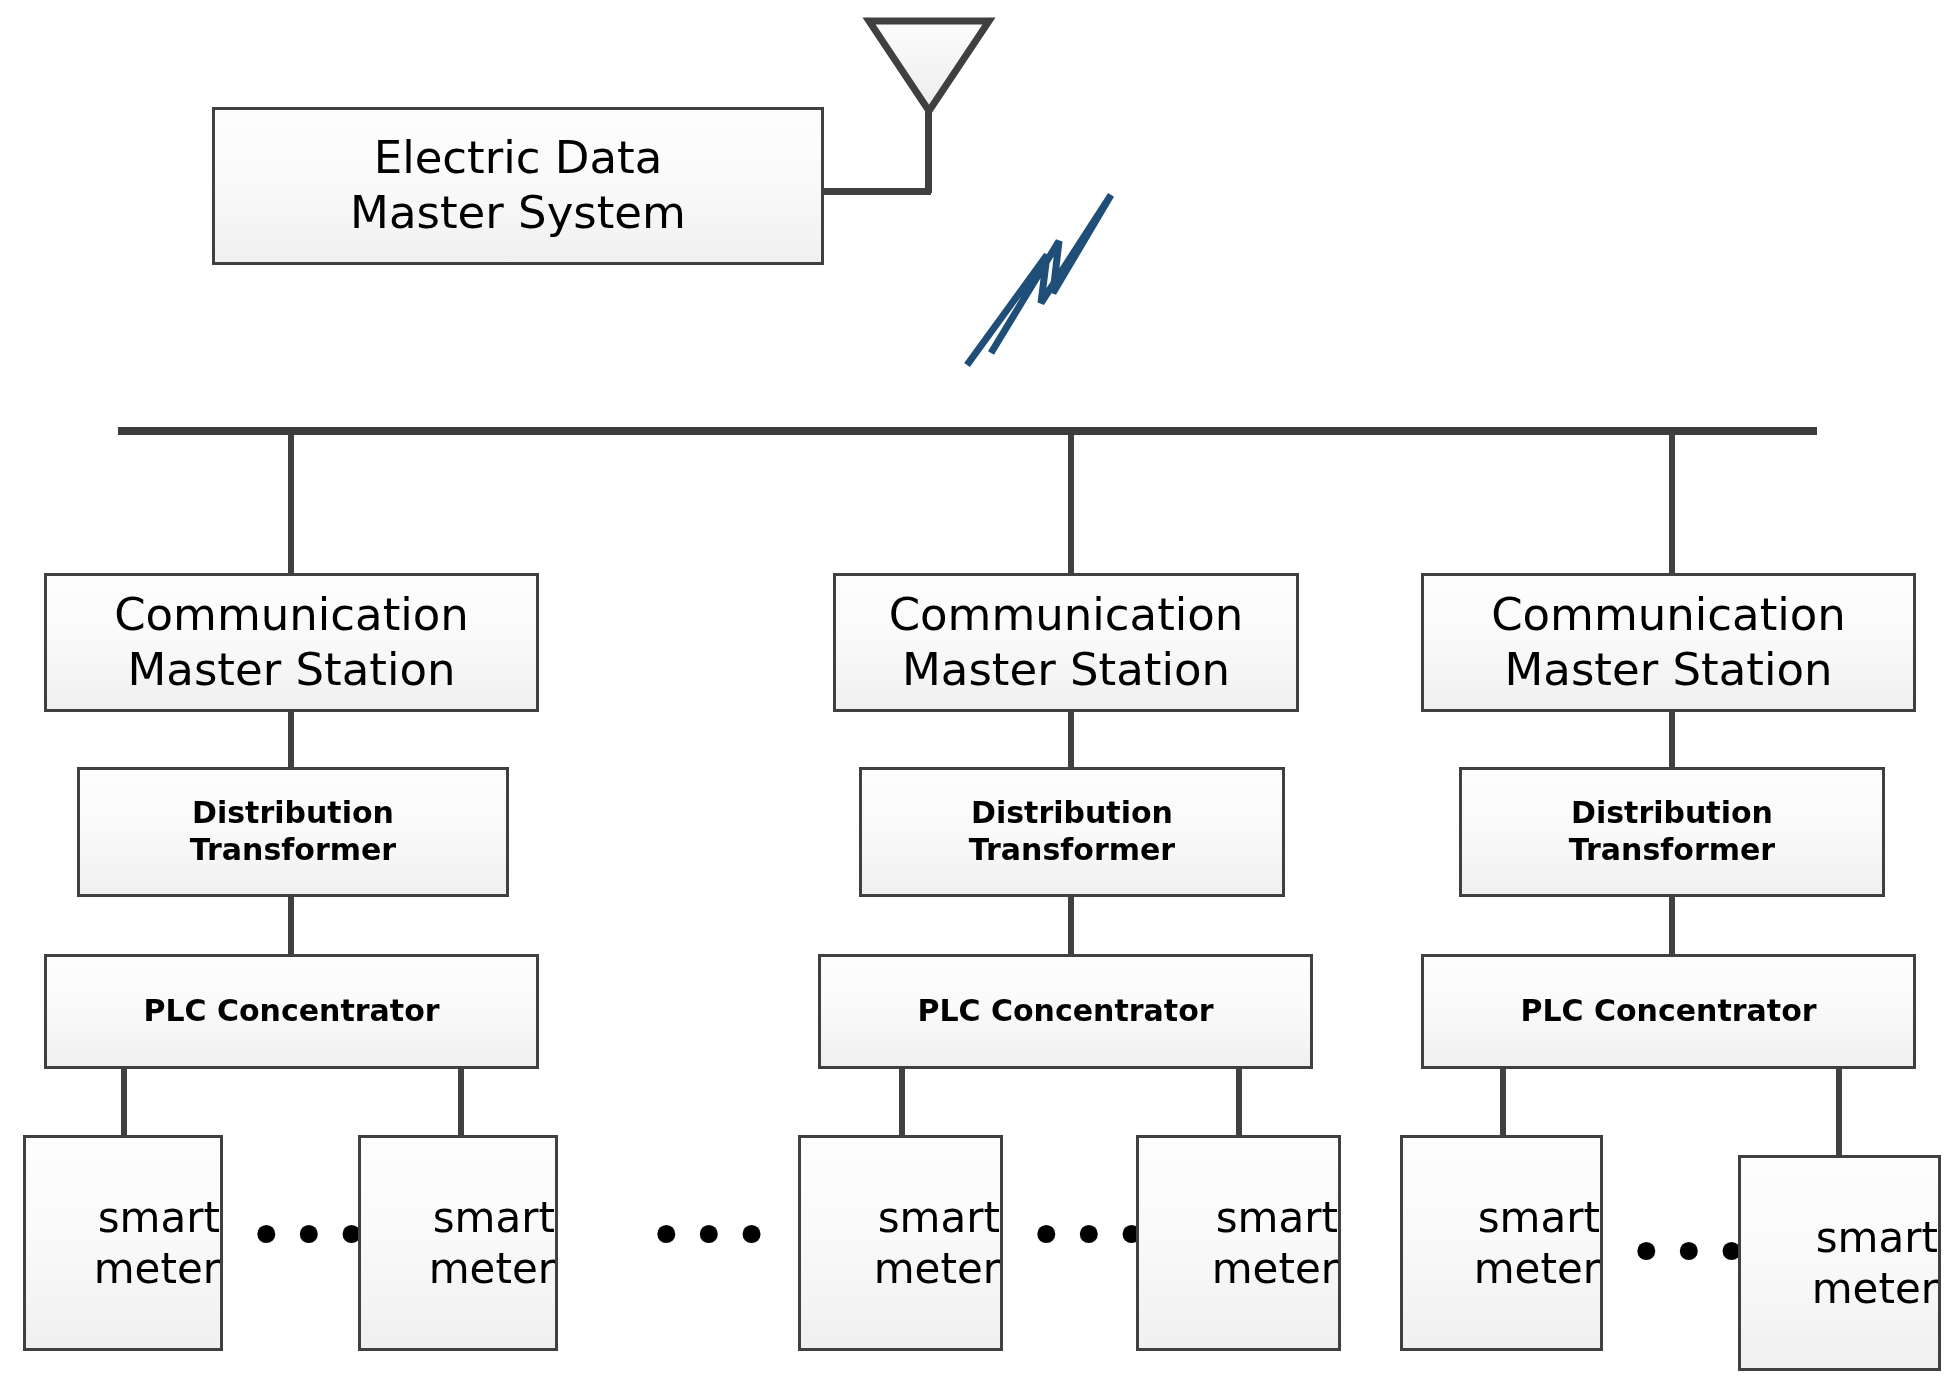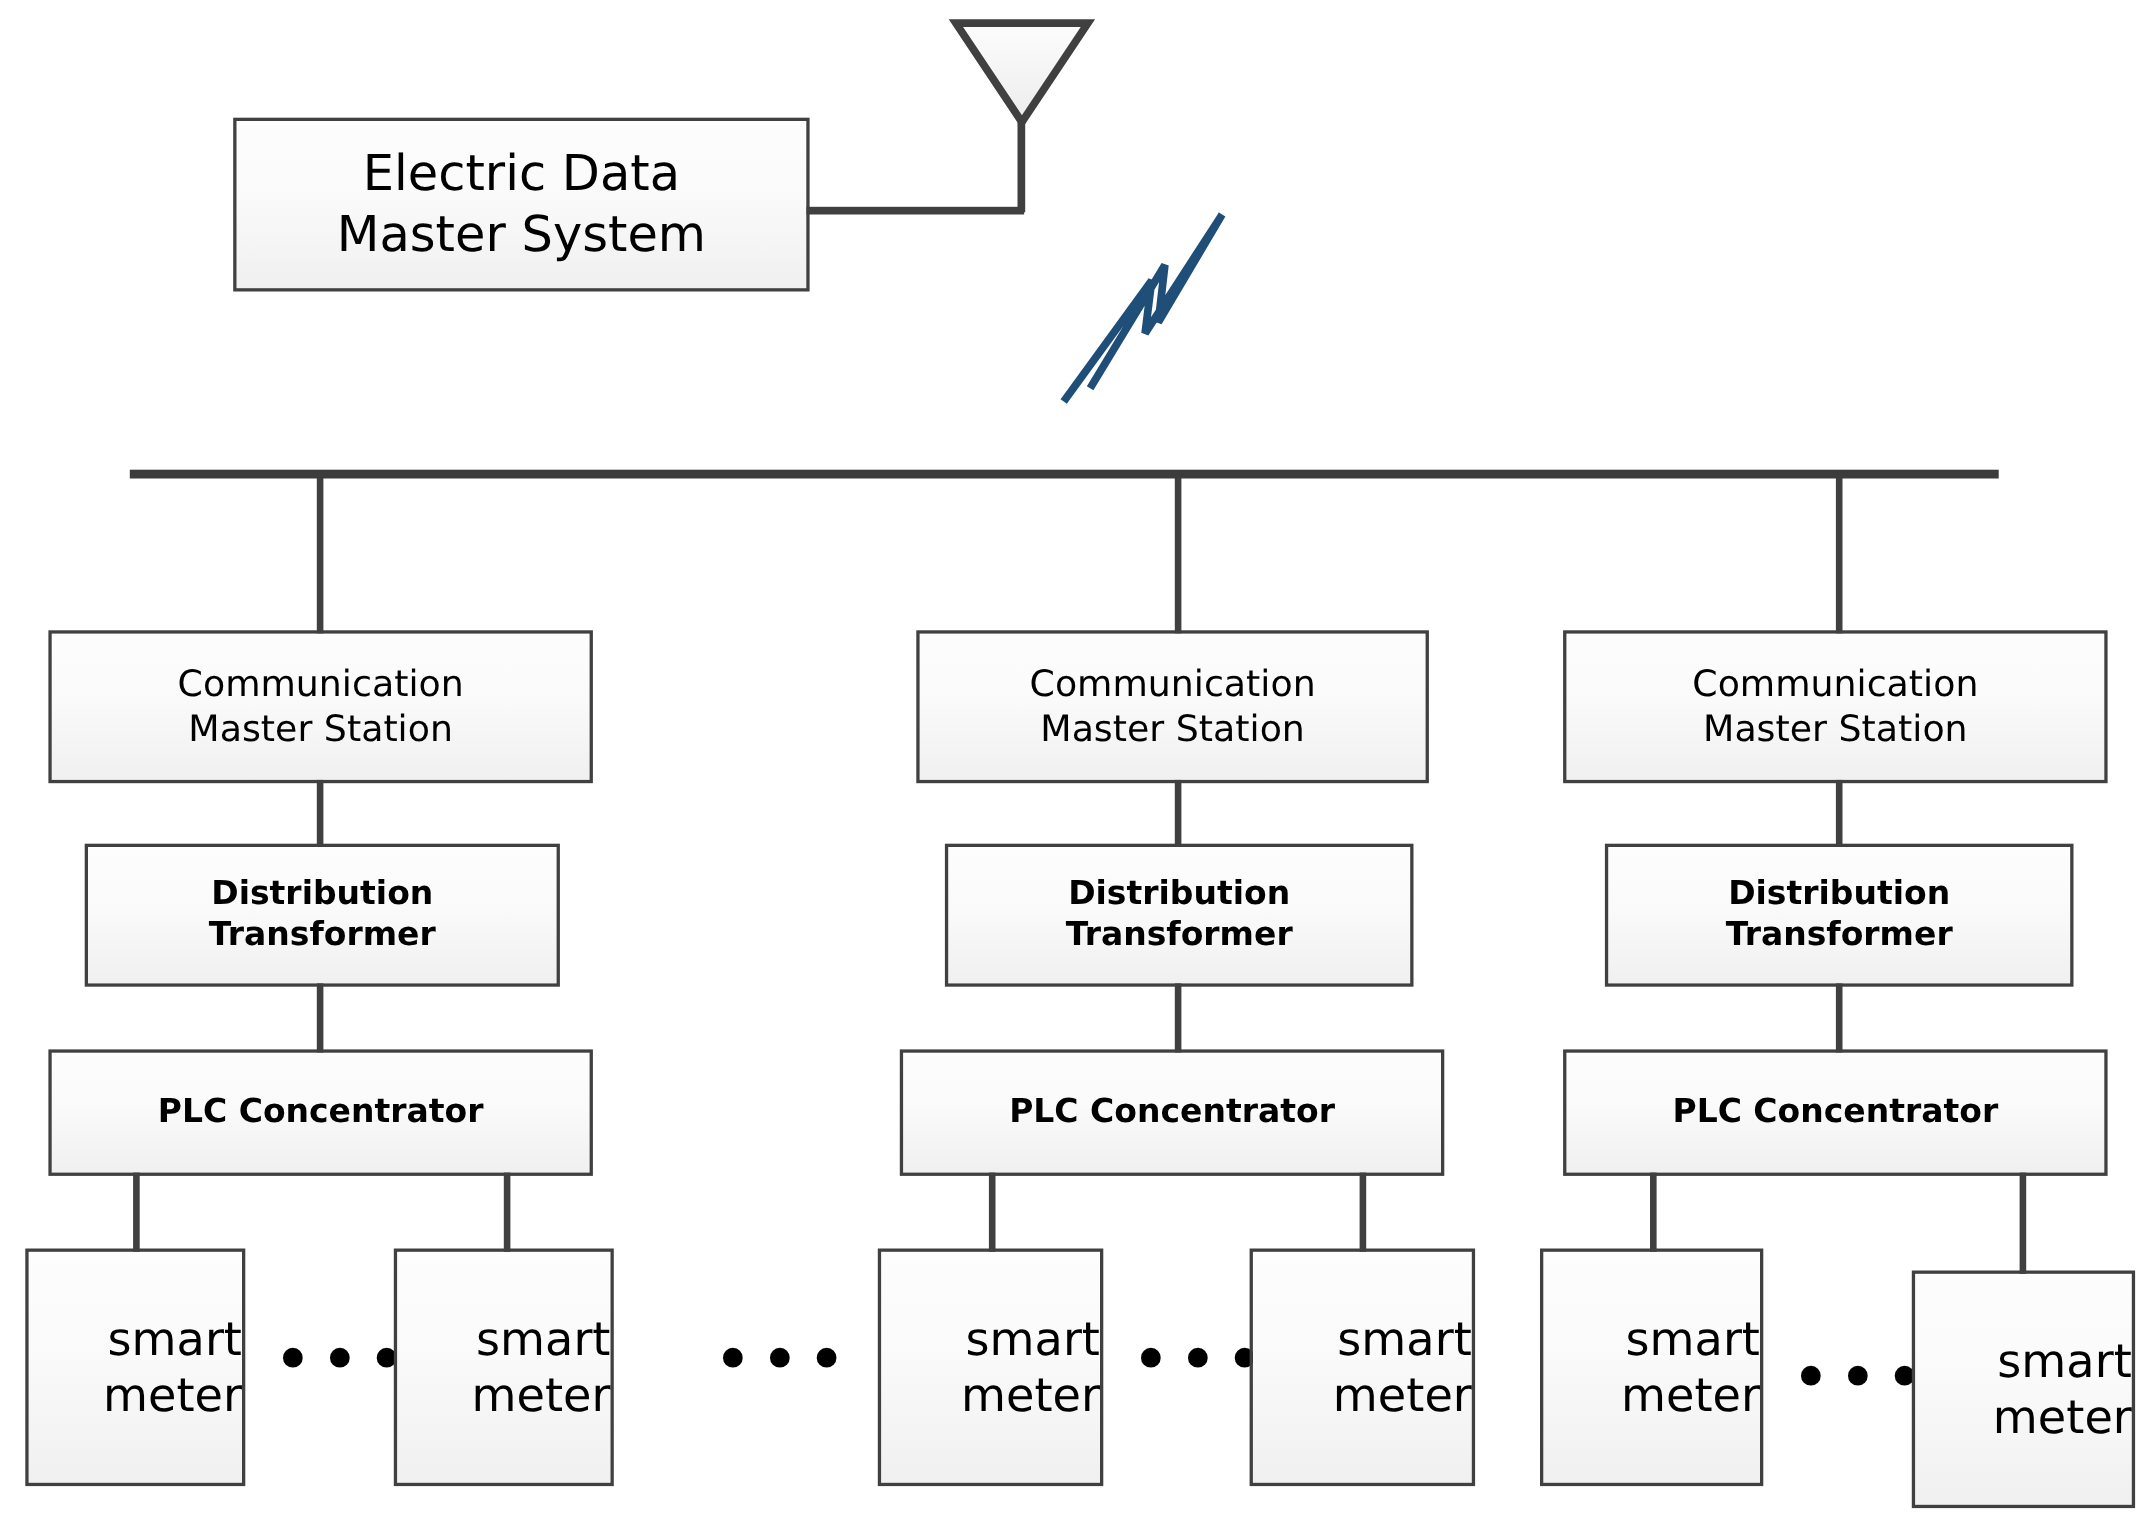--- a/index.html
+++ b/index.html
@@ -26,21 +26,21 @@
     flex-direction:column;
     align-items:center;
     justify-content:center;
     text-align:center;
     line-height:1.22;
     color:#000;
     z-index:3;
   }
   .node .ln{display:block;white-space:nowrap;}
 
-  .node.big{font-size:33px;}
+  .node.big{font-size:45px;}
   .node.mid{font-size:30px;font-weight:bold;}
   .node.meter{font-size:42px;align-items:flex-end;}
   .node.edas{font-size:45px;}
 
   
   .vline{
     position:absolute;
     width:6px;
     background:#404040;
     z-index:1;
@@ -94,21 +94,21 @@
         <stop offset="100%" stop-color="#ececec"></stop>
       </linearGradient>
     </defs>
     <polygon points="7,7 127,7 67,97" fill="url(#antGrad)" stroke="#404040" stroke-width="7" stroke-linejoin="miter"></polygon>
   </svg>
 
   <div class="vline" style="left:925px; top:105px; width:7px; height:88px;"></div>
 
   <div class="hline" style="left:733px; top:188px; width:198px; height:7px;"></div>
 
-  <div class="node edas" style="left:212px; top:107px; width:524px; height:158px;">
+  <div class="node edas" style="left:212px; top:107px; width:612px; height:158px;">
     <span class="ln">Electric Data</span>
     <span class="ln">Master System</span>
   </div>
 
   <svg class="bolt" style="left:955px; top:185px; width:180px; height:190px;" viewBox="0 0 180 190">
     <polyline points="12,180 92,70 86,118 156,10 98,108 104,56 36,168" fill="none" stroke="#1F4E79" stroke-width="7" stroke-linejoin="miter" stroke-linecap="butt"></polyline>
   </svg>
 
   <div class="busbar" style="left:118px; top:427px; width:1699px; height:8px;"></div>
 

